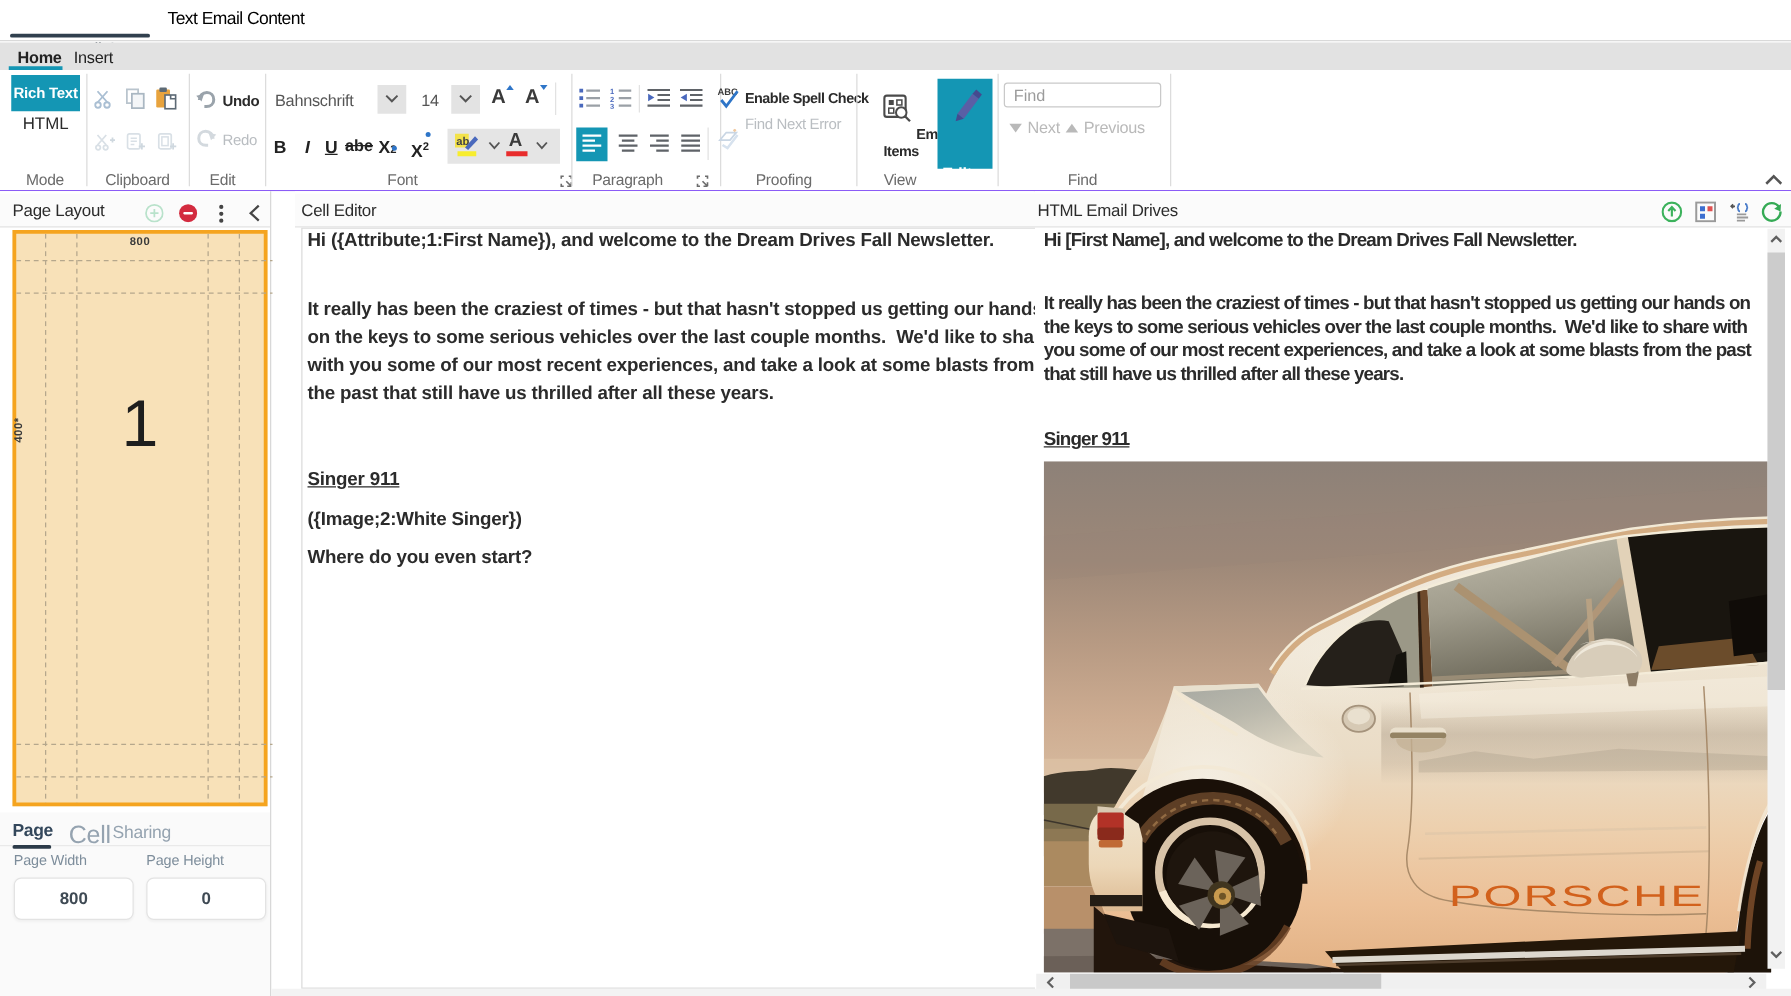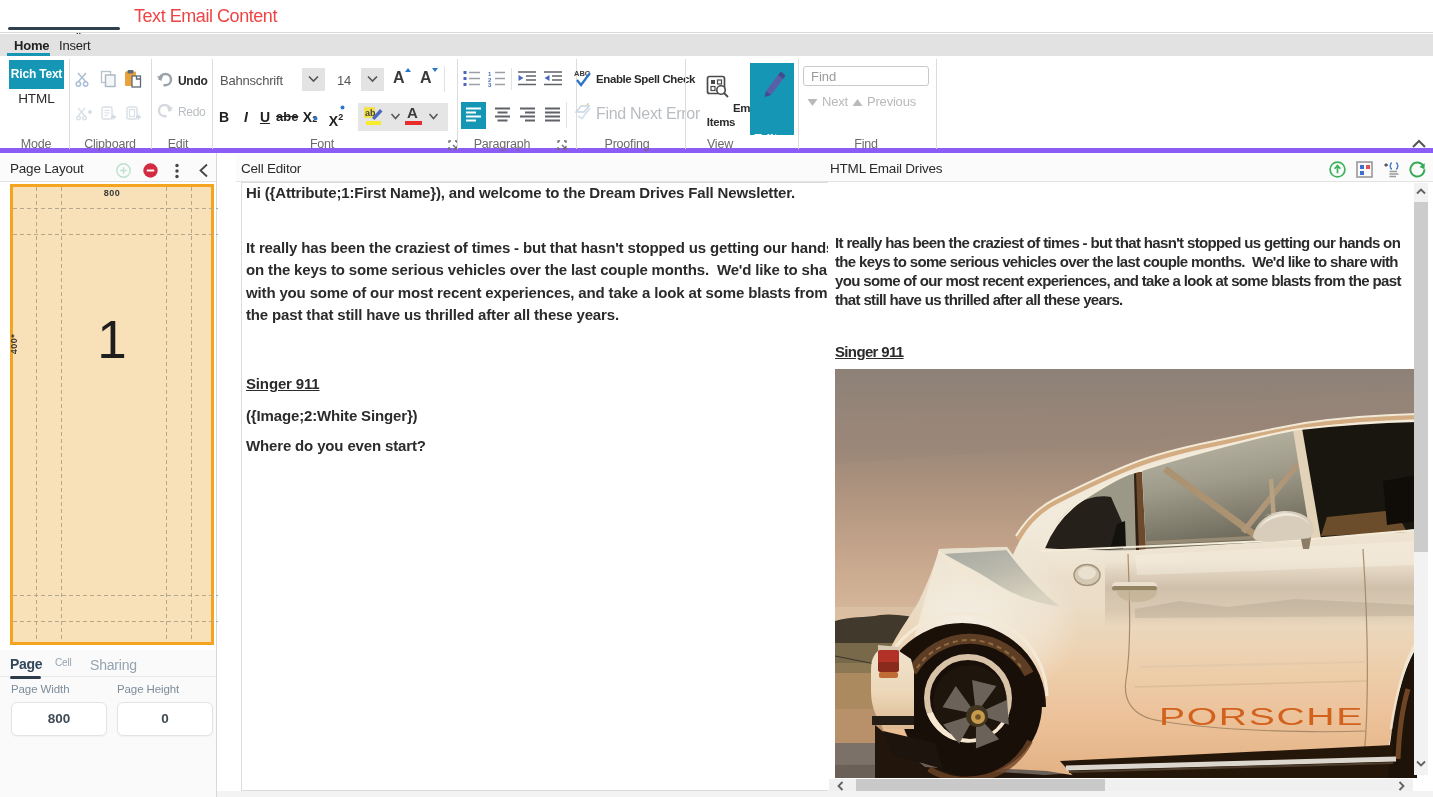--- a/index.html
+++ b/index.html
@@ -5,30 +5,30 @@
 * { margin:0; padding:0; box-sizing:border-box; }
 html,body { width:1433px; height:797px; overflow:hidden; background:#fff;
   font-family:"Liberation Sans", sans-serif; }
 #root { position:absolute; top:0; left:0; width:1433px; height:797px; }
 .abs { position:absolute; }
 
 
 #doctabs { position:absolute; top:0; left:0; width:1433px; height:33px; background:#fff; border-bottom:1px solid #d9d9d9; }
 #doctabs .t1 { position:absolute; left:9px; top:6px; font-size:14px; color:#22303c; font-weight:400; letter-spacing:-0.45px;margin-top:25px;}
 #doctabs .t1u { position:absolute; left:8px; top:27px; width:112px; height:3px; background:#31404e; border-radius:2px;}
-#doctabs .t2 { position:absolute; left:134px; top:6px; font-size:18px; color:#ef4444; letter-spacing:-0.45px;}
+#doctabs .t2 { position:absolute; left:134px; top:6px; font-size:14px; color:#000000; letter-spacing:-0.45px;}
 
 
 #ribtabs { position:absolute; top:34px; left:0; width:1433px; height:22px; background:#e2e2e2;text-align:right; }
 #ribtabs .home { position:absolute; left:14px; top:4px; font-size:13px; color:#222; font-weight:700; letter-spacing:-0.2px;}
 #ribtabs .homeu { position:absolute; left:7px; top:19px; width:43px; height:3px; background:#1496b4; }
 #ribtabs .insert { position:absolute; left:59px; top:4px; font-size:13px; color:#222; letter-spacing:-0.2px;}
 
 
-#ribbon { position:absolute; top:56px; left:0; width:1433px; height:97px; background:#fff; border-bottom:5px solid #8b5cf6; }
+#ribbon { position:absolute; top:56px; left:0; width:1433px; height:97px; background:#fff; border-bottom:1px solid #8b5cf6; }
 .gsep { position:absolute; top:3px; width:1px; height:90px; background:#dcdcdc; }
 .glabel { position:absolute; top:81px; font-size:12.5px; color:#6b6b6b; text-align:center; letter-spacing:-0.2px;}
 .richtext { position:absolute; left:9px; top:4px; width:55px; height:29px; background:#1496b4; color:#fff; font-size:12px; font-weight:700; text-align:center; line-height:29px; letter-spacing:-0.2px;}
 .htmlbtn { position:absolute; left:9px; top:35px; width:55px; height:20px; color:#2b2b2b; font-size:13.5px; text-align:center; }
 .rtext { position:absolute; font-size:13px; color:#2b2b2b; letter-spacing:-0.2px;}
 .rtext.b { font-weight:700; }
 .rtext.dis { color:#b9bdc1; }
 .combo { position:absolute; background:#e3e3e3; width:23px; height:23px; }
 .combo svg { position:absolute; left:4px; top:6px; }
 .fmtbtn { position:absolute; top:48px; width:20px; height:26px; font-size:14px; color:#222; text-align:center; line-height:26px; font-weight:700;}
@@ -45,21 +45,21 @@
 #lp-bottom { position:absolute; left:0; top:497px; width:216px; height:147px; background:#fafafa; }
 #thumb { position:absolute; left:10px; top:31px; width:204px; height:461px; background:#f8e1b8; border:3px solid #f5a41f; }
 .dashv { position:absolute; top:0; width:1px; height:455px; background-image:linear-gradient(#b5a78c 60%, transparent 40%); background-size:1px 7px; }
 .dashh { position:absolute; left:0; width:205px; height:1px; background-image:linear-gradient(90deg,#b5a78c 60%, transparent 40%); background-size:7px 1px; }
 #thumb .n800 { position:absolute; left:0; right:0; top:1px; text-align:center; font-size:9px; color:#3a3a3a; font-weight:700; letter-spacing:0.5px;}
 #thumb .n400 { position:absolute; left:-9px; top:152px; font-size:9px; color:#3a3a3a; font-weight:700; transform:rotate(-90deg); letter-spacing:0.5px;}
 #thumb .none { position:absolute; left:0; right:0; top:122px; text-align:center; font-size:53px; color:#1e1e1e; font-weight:400; font-family:"Liberation Sans",sans-serif;}
 #lp-tabs { position:absolute; left:0; top:497px; width:216px; height:34px; }
 #lp-tabs .pg { position:absolute; left:10px; top:6px; font-size:14px; color:#33475b; font-weight:700; letter-spacing:-0.3px;}
 #lp-tabs .pgu { position:absolute; left:10px; top:26px; width:31px; height:3px; background:#2c3b49; border-radius:2px;}
-#lp-tabs .cl { position:absolute; left:55px; top:7px; font-size:10px; color:#95a3b0; letter-spacing:-0.2px;}
+#lp-tabs .cl { position:absolute; left:55px; top:7px; font-size:20px; color:#95a3b0; letter-spacing:-0.2px;}
 #lp-tabs .sh { position:absolute; left:90px; top:7px; font-size:14px; color:#95a3b0; letter-spacing:-0.2px;}
 .fldlabel { position:absolute; top:530px; font-size:11.5px; color:#7d8d9b; letter-spacing:-0.1px;}
 .fldbox { position:absolute; top:549px; width:96px; height:34px; background:#fff; border:1px solid #e3e3e3; border-radius:6px; box-shadow:0 1px 2px rgba(0,0,0,0.04); font-size:13.5px; font-weight:700; color:#3f4a54; text-align:center; line-height:32px; }
 
 
 #cellpanel { position:absolute; left:217px; top:0; width:610px; height:644px; background:#fff;margin-left:19px; }
 #celledit { position:absolute; left:5px; top:29px; width:602px; height:609px; background:#fff; border:1px solid #dcdcdc; }
 .edtext { font-weight:700; font-size:15px; color:#2b2b2b; letter-spacing:-0.15px; }
 .pvtext { font-weight:700; font-size:15px; color:#2b2b2b; letter-spacing:-0.65px; }
 
@@ -261,21 +261,21 @@
       <svg class="abs" style="left:574px;top:13px;" width="19" height="19" viewBox="0 0 19 19">
           <text x="0" y="7" font-size="7.5" font-weight="bold" fill="#3a3a3a" font-family="Liberation Sans">ABC</text>
           <path d="M3 11 L7 16 L16 4" fill="none" stroke="#2e75c8" stroke-width="2.3"></path>
         </svg>
       <div class="rtext b" style="left:596px;top:17px;letter-spacing:-0.4px;font-size:11.5px;">Enable Spell Check</div>
       <svg class="abs" style="left:574px;top:47px;" width="19" height="17" viewBox="0 0 19 17">
           <path d="M2 9 L7 3 L15 3 L10 9 Z" fill="none" stroke="#c9d6e4" stroke-width="1.4"></path>
           <path d="M4 13 L8 15.5 L16 5" fill="none" stroke="#d7e2ee" stroke-width="2"></path>
           <path d="M13 2 l1.5 -1.5" stroke="#f0c9a0" stroke-width="2"></path>
         </svg>
-      <div class="rtext dis" style="left:596px;top:49px;font-size:16px;letter-spacing:-0.3px;">Find Next Error</div>
+      <div class="rtext dis" style="left:596px;top:36px;font-size:12px;letter-spacing:-0.3px;">Find Next Error</div>
     </div>
     <div class="glabel" style="left:597px;width:60px;">Proofing</div>
     <div class="gsep" style="left:685px;"></div>
 
     <div id="view">
       <svg class="abs" style="left:706px;top:19px;" width="24" height="24" viewBox="0 0 24 24">
           <rect x="1.5" y="1.5" width="17" height="17" rx="2" fill="none" stroke="#4a4a4a" stroke-width="1.7"></rect>
           <rect x="5" y="5" width="4" height="4" fill="#4a4a4a"></rect>
           <rect x="11.5" y="5" width="4" height="4" fill="none" stroke="#4a4a4a" stroke-width="1.2"></rect>
           <rect x="5" y="11.5" width="4" height="4" fill="none" stroke="#4a4a4a" stroke-width="1.2"></rect>
@@ -401,20 +401,21 @@
             <path d="M2 4 L5 4 M3.5 2.5 L2 4 L3.5 5.5" stroke="#555" stroke-width="1.4" fill="none"></path>
             <path d="M9 2 C7.5 2 7.5 3 7.5 4 C7.5 5 6.5 5 6.5 5 C6.5 5 7.5 5 7.5 6 C7.5 7 7.5 8 9 8" stroke="#4a7cc9" stroke-width="1.4" fill="none"></path>
             <path d="M13 2 C14.5 2 14.5 3 14.5 4 C14.5 5 15.5 5 15.5 5 C15.5 5 14.5 5 14.5 6 C14.5 7 14.5 8 13 8" stroke="#4a7cc9" stroke-width="1.4" fill="none"></path>
             <path d="M6.5 10.5 H14 M6.5 13 H15.5 M6.5 15.5 H13" stroke="#9a9a9a" stroke-width="1.5"></path>
           </svg>
         <svg class="abs" style="left:581px;top:8px;" width="17" height="17" viewBox="0 0 17 17">
             <path d="M14.2 4.6 A7 7 0 1 0 15.4 8.2" fill="none" stroke="#35aa55" stroke-width="1.9"></path>
             <path d="M15.8 2.2 L15.4 8.2 L10.4 6.0 Z" fill="#35aa55"></path>
           </svg>
       </div>
+      <div class="abs pvtext" style="left:7px;top:30px;width:592px;line-height:19.1px;">Hi [First Name], and welcome to the Dream Drives Fall Newsletter.</div>
       <div class="abs pvtext" style="left:7px;top:80px;width:592px;line-height:19.1px;">It really has been the craziest of times - but that hasn't stopped us getting our hands on<br>the keys to some serious vehicles over the last couple months.&nbsp; We'd like to share with<br>you some of our most recent experiences, and take a look at some blasts from the past<br>that still have us thrilled after all these years.</div>
       <div class="abs pvtext" style="left:7px;top:190px;text-decoration:underline;">Singer 911</div>
       <div id="carimg" class="abs" style="left:7px;top:216px;width:582px;height:409px;">
       <svg width="582" height="409" viewBox="0 0 582 409">
         <defs>
           <linearGradient id="sky" x1="0" y1="0" x2="0" y2="1">
             <stop offset="0" stop-color="#8d8178"></stop>
             <stop offset="0.3" stop-color="#9d8878"></stop>
             <stop offset="0.55" stop-color="#b79a83"></stop>
             <stop offset="0.78" stop-color="#cdac91"></stop>

